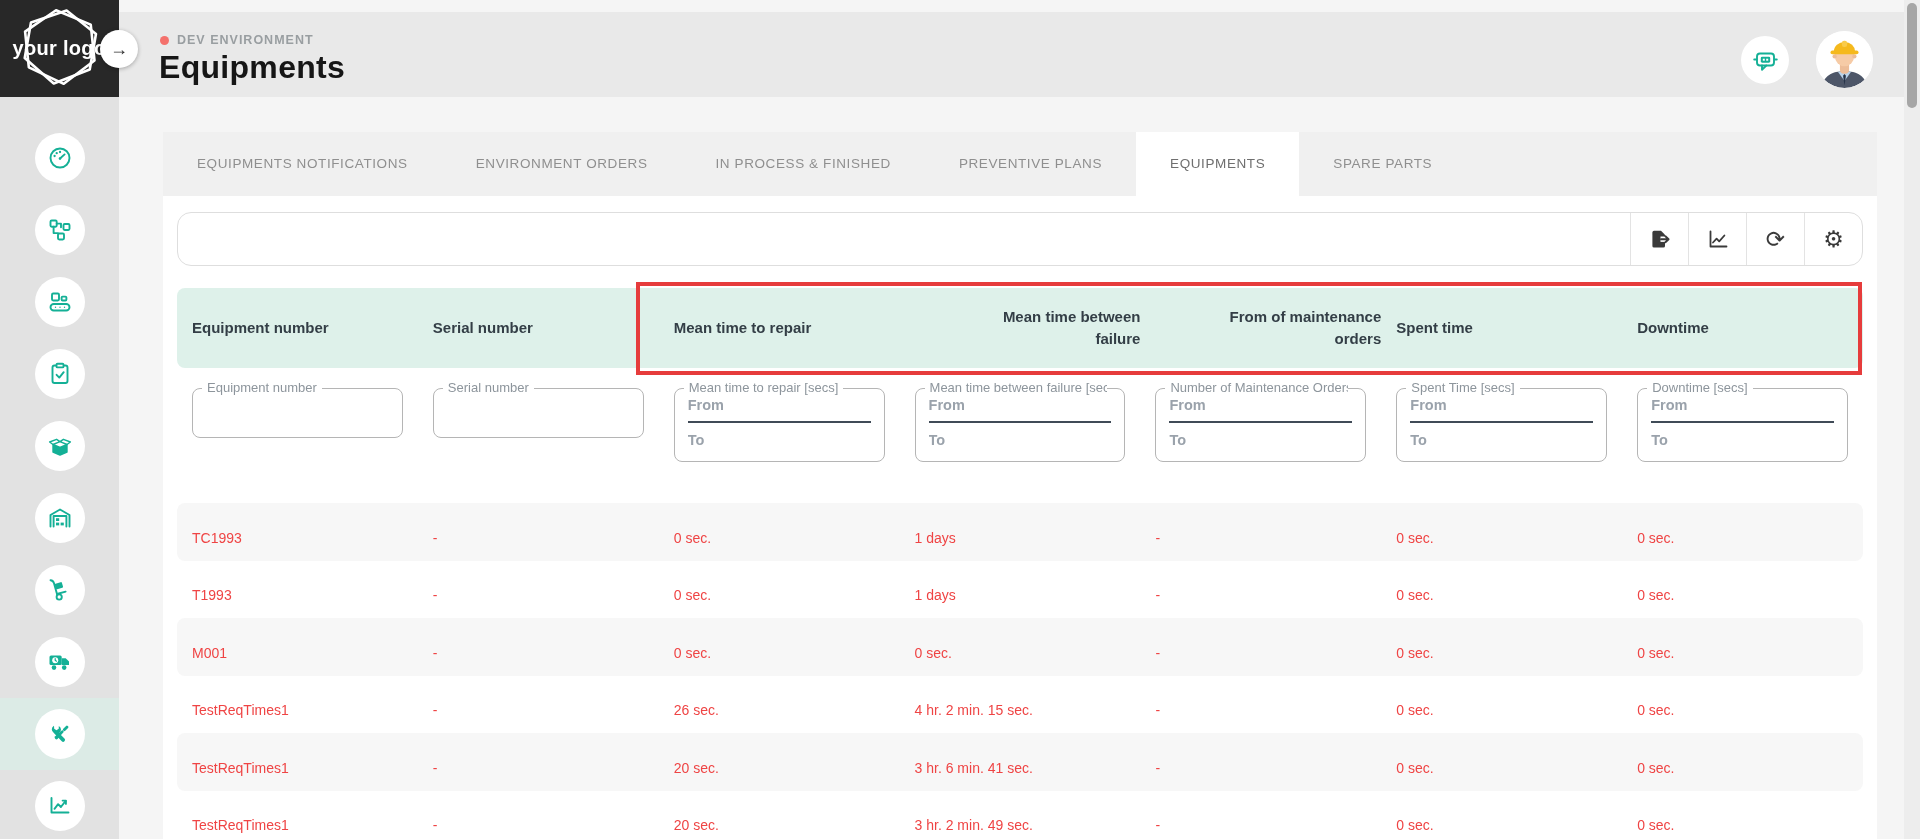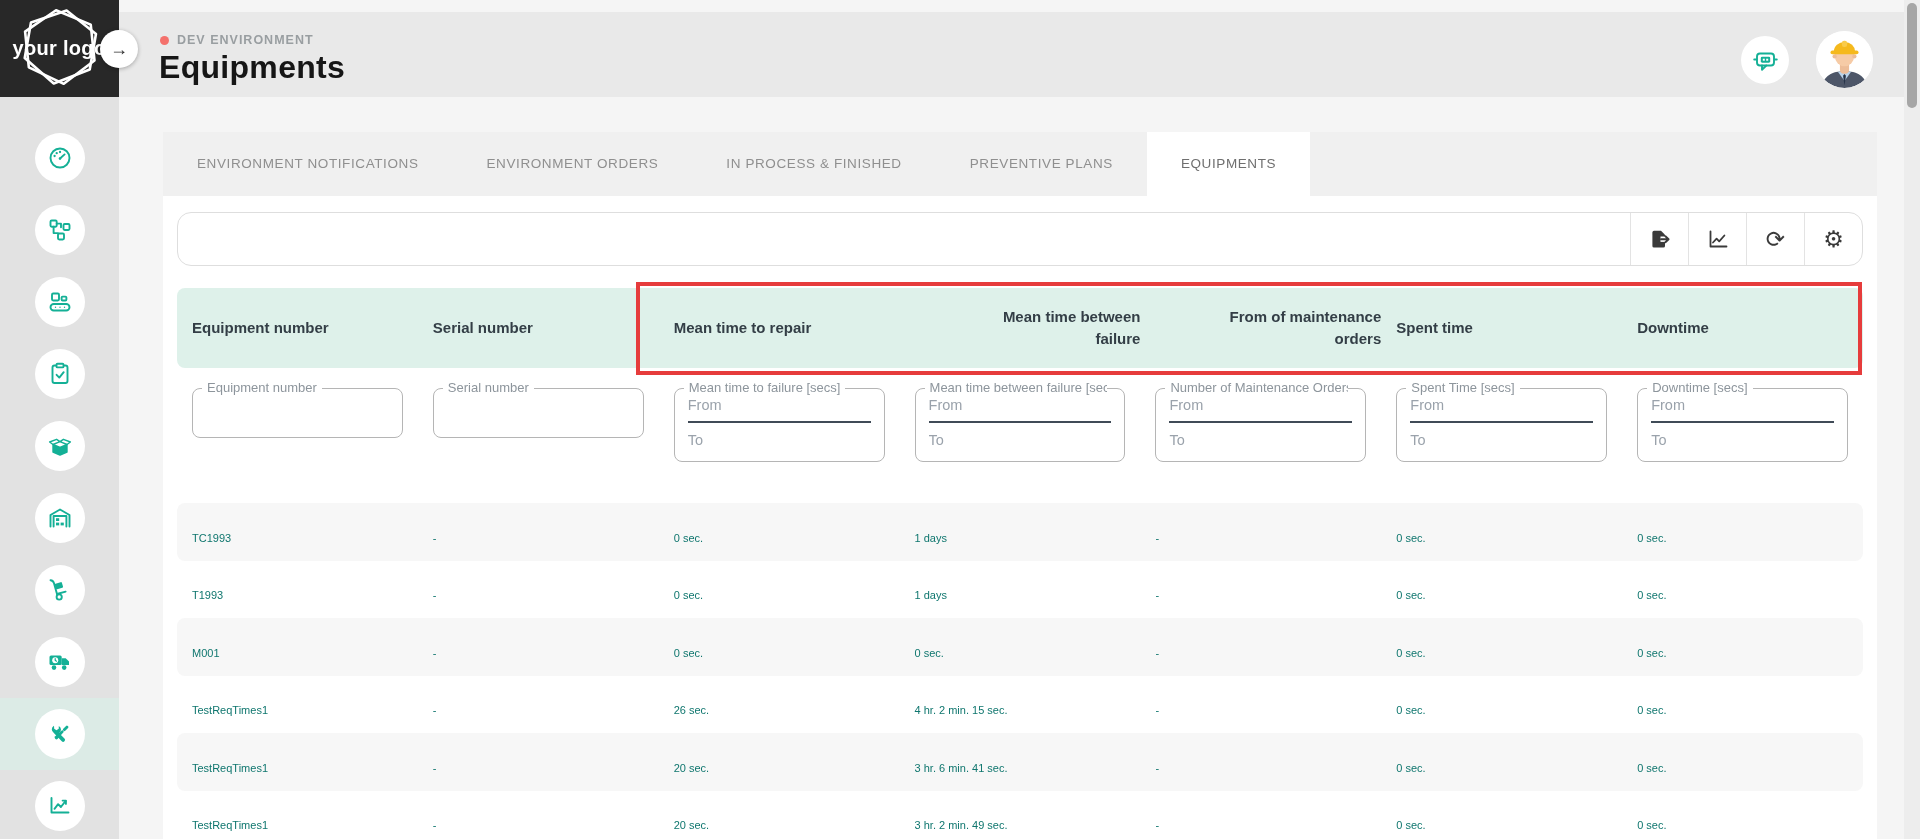--- a/index.html
+++ b/index.html
@@ -59,30 +59,30 @@
   .th.center span { display:inline-block; max-width:175px; }
 
   
   .filter-row { display:grid; grid-template-columns:repeat(7,1fr); margin-top:20px; align-items:start; }
   .fbox { position:relative; margin:0 15px; border:1px solid #b5b5b5; border-radius:8px; height:50px; background:#fff; }
   .fbox.range { height:74px; padding:8px 13px 0; }
   .flabel { position:absolute; top:-9px; left:9px; background:#fff; padding:0 5px; font-size:13px; color:#8d959c;
     max-width:calc(100% - 26px); white-space:nowrap; overflow:hidden; }
   .finput { width:100%; height:100%; border:none; outline:none; background:transparent; border-radius:8px; padding:0 12px; font-size:14px; color:#444; }
   .range input { display:block; width:100%; border:none; outline:none; background:transparent; font-size:14.5px; color:#444;
-    font-family:"Liberation Sans", sans-serif; }
+    font-family:"Liberation Sans", sans-serif;font-weight:bold; }
   .range input::placeholder, .finput::placeholder { color:#9aa2ab; opacity:1; }
   .range .from { padding-bottom:8px; border-bottom:2px solid #404b57; border-radius:0; }
   .range .to { margin-top:9px; }
 
   
   .tbody { margin-top:41px; }
   .trow { display:grid; grid-template-columns:repeat(7,1fr); height:57.5px; align-items:center; border-radius:8px; cursor:pointer; }
   .trow.striped { background:#f7f7f7; }
-  .cell { font-size:11px; color:#0f766e; padding-left:15px; white-space:nowrap; overflow:hidden;margin-top:12px; }
+  .cell { font-size:14px; color:#ef4444; padding-left:15px; white-space:nowrap; overflow:hidden;margin-top:12px; }
 
   
   .annotation { position:absolute; left:636px; top:282px; width:1226px; height:93px;
     border:4px solid #e63c3c; pointer-events:none; z-index:20; }
 </style>
 </head>
 <body>
 
 <div class="sidebar">
   <div class="logo-block">
@@ -253,25 +253,26 @@
 </div>
 
 <div class="scrollbar">
   <div class="scroll-thumb"></div>
 </div>
 
 <div class="page">
   <div class="card">
 
     <div class="tabs">
-      <div class="tab">ENVIRONMENT NOTIFICATIONS</div>
+      <div class="tab">EQUIPMENTS NOTIFICATIONS</div>
       <div class="tab">ENVIRONMENT ORDERS</div>
       <div class="tab">IN PROCESS &amp; FINISHED</div>
       <div class="tab">PREVENTIVE PLANS</div>
       <div class="tab active">EQUIPMENTS</div>
+      <div class="tab">SPARE PARTS</div>
     </div>
 
     <div class="card-body">
 
       <div class="toolbar">
         <div class="tool-btn">
           <svg width="22" height="22" viewBox="0 0 22 22">
             <path d="M5 2.8 h7 l4 4 V18 a1.6 1.6 0 0 1-1.6 1.6 H5 A1.6 1.6 0 0 1 3.4 18 V4.4 A1.6 1.6 0 0 1 5 2.8 Z" fill="#3a3a3a"></path>
             <path d="M11.5 11.2 h8.5" stroke="#ffffff" stroke-width="5.4"></path>
             <path d="M12 11.2 h7.2 M16.4 8.2 l3.2 3 -3.2 3" stroke="#3a3a3a" stroke-width="1.9" fill="none" stroke-linecap="round" stroke-linejoin="round"></path>
@@ -304,21 +305,21 @@
       <div class="filter-row">
         <div class="fbox">
           <span class="flabel">Equipment number</span>
           <input class="finput" style="">
         </div>
         <div class="fbox">
           <span class="flabel">Serial number</span>
           <input class="finput" style="">
         </div>
         <div class="fbox range">
-          <span class="flabel">Mean time to failure [secs]</span>
+          <span class="flabel">Mean time to repair [secs]</span>
           <input class="from" placeholder="From" style="">
           <input class="to" placeholder="To" style="">
         </div>
         <div class="fbox range">
           <span class="flabel">Mean time between failure [secs]</span>
           <input class="from" placeholder="From" style="">
           <input class="to" placeholder="To" style="">
         </div>
         <div class="fbox range">
           <span class="flabel">Number of Maintenance Orders</span>

